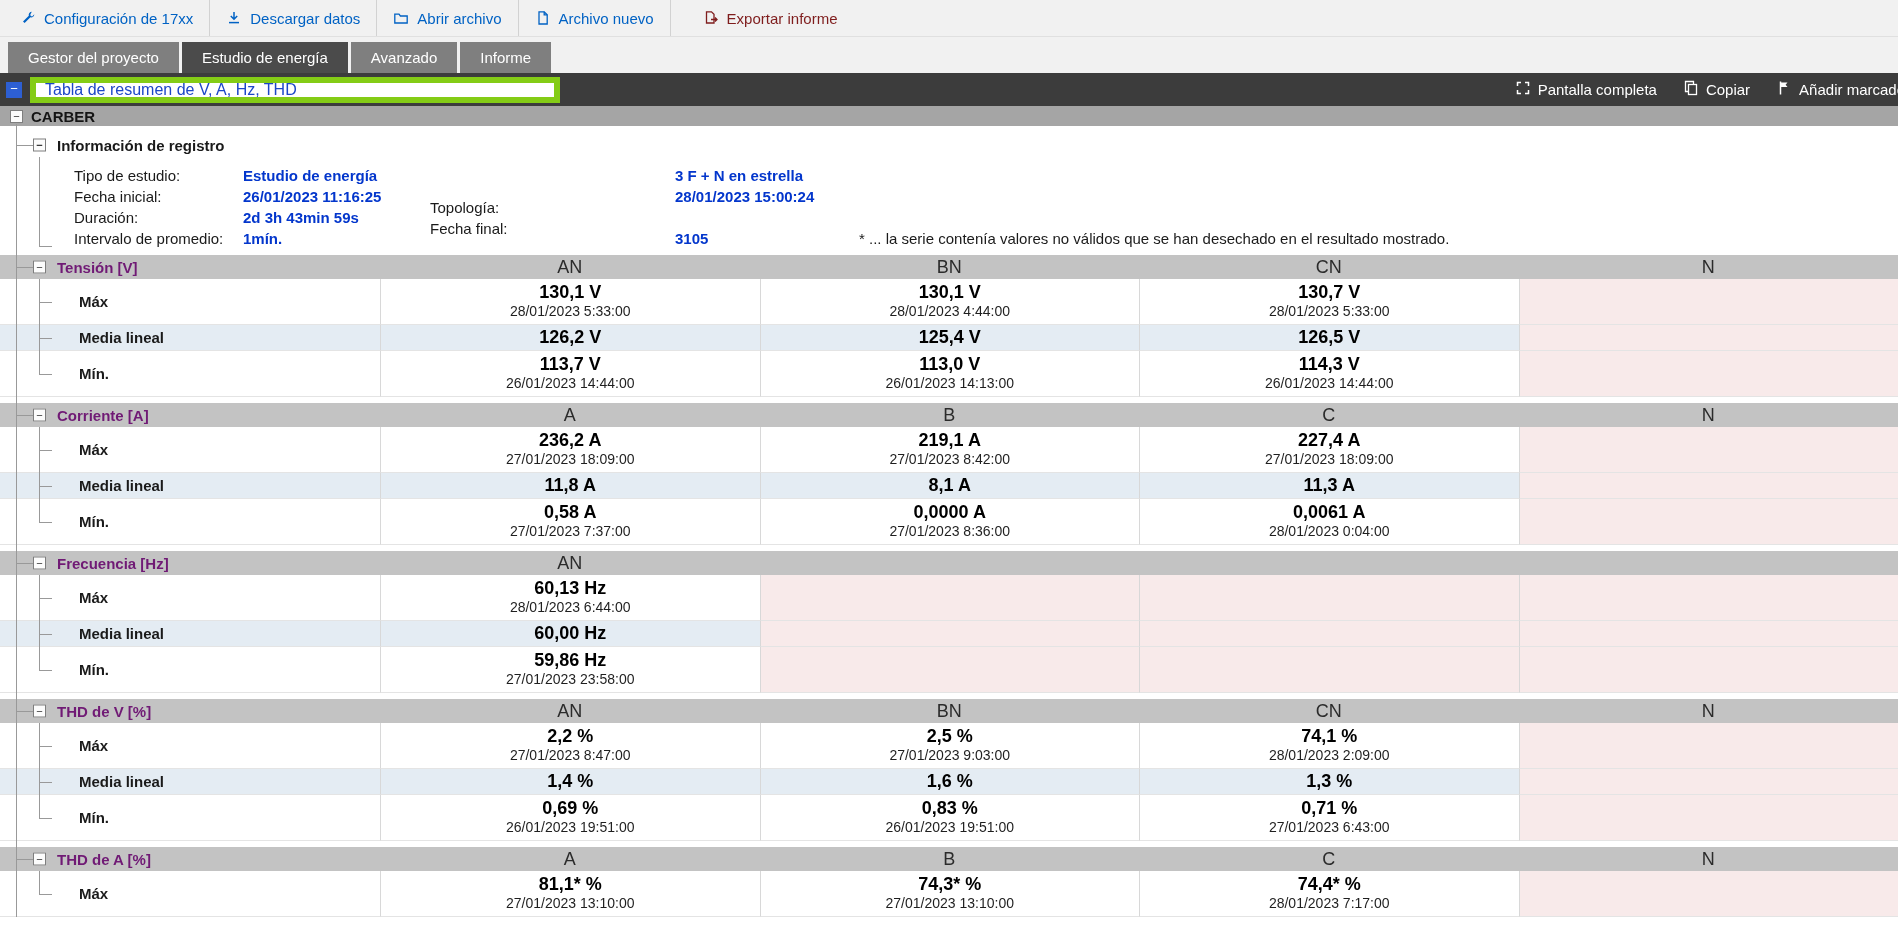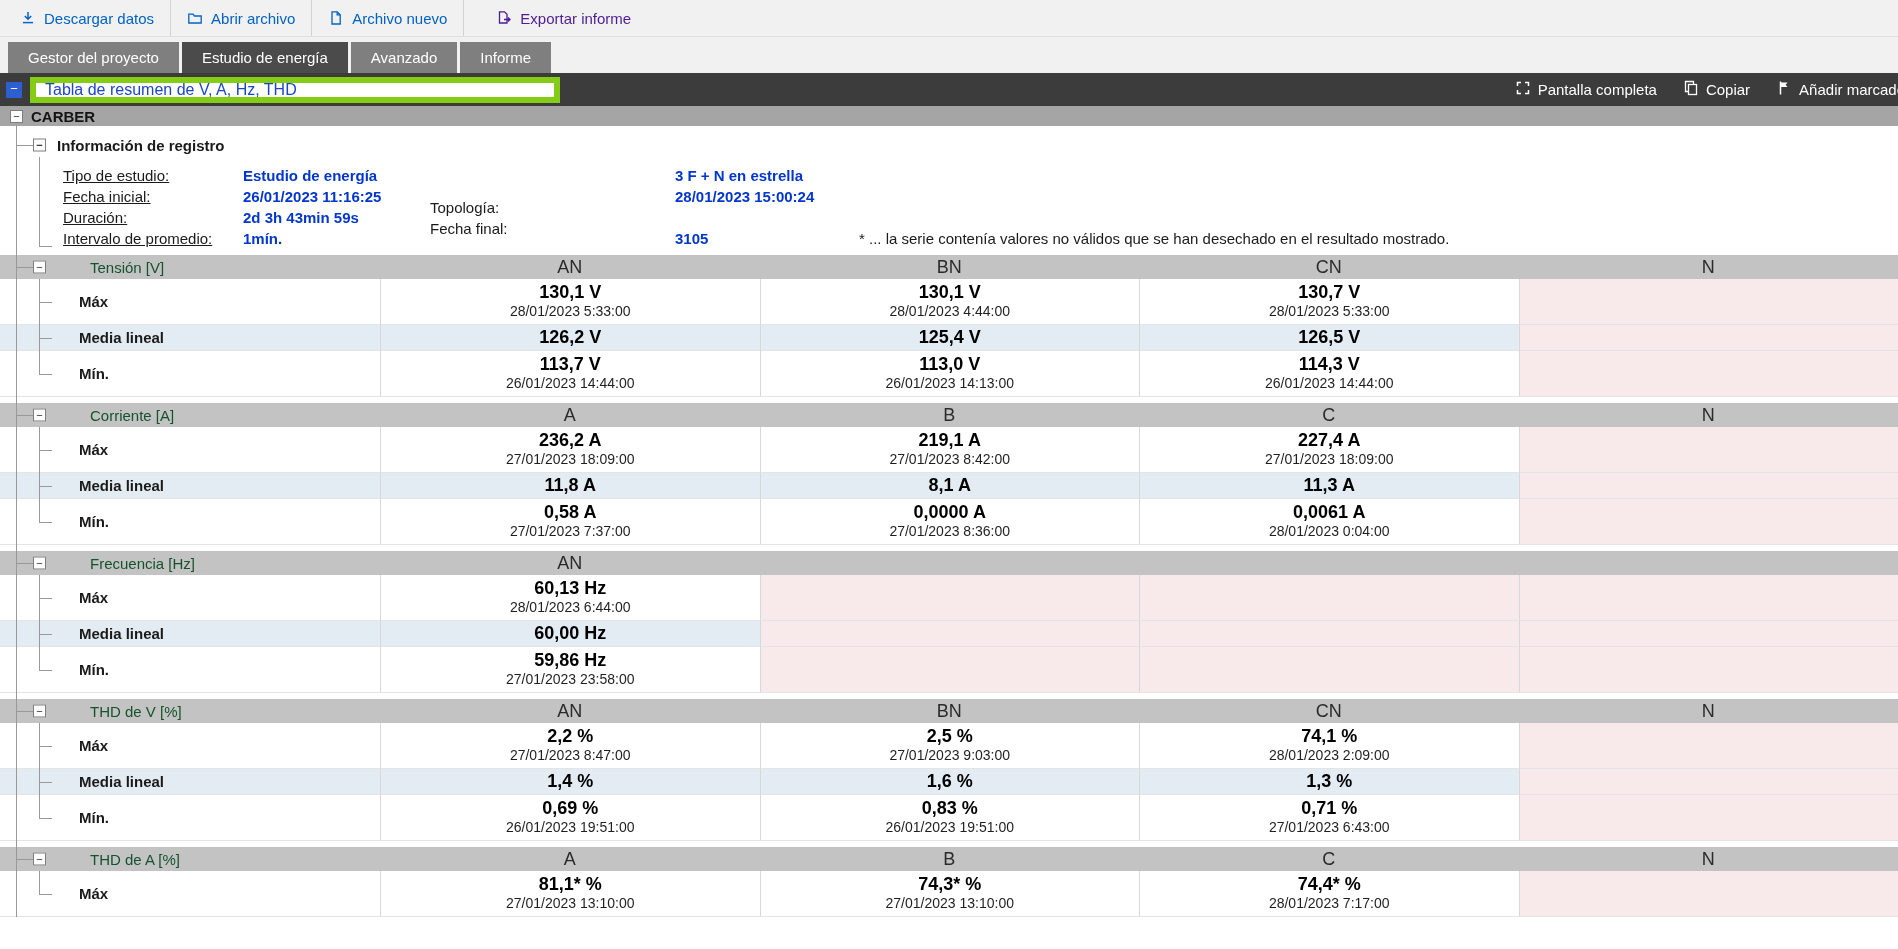--- a/index.html
+++ b/index.html
@@ -5,21 +5,21 @@
   * { box-sizing: border-box; margin: 0; padding: 0; }
   html, body { width: 1898px; height: 949px; overflow: hidden; }
   body { font-family: "Liberation Sans", sans-serif; background: #fff; color: #1a1a1a; }
 
   
   .toolbar { height: 37px; background: #f1f1f1; border-bottom: 1px solid #e0e0e0;
              display: flex; align-items: stretch; padding-left: 4px; }
   .tb-item { display: flex; align-items: center; gap: 8px; padding: 0 16px;
              color: #0062c4; font-size: 15px; cursor: pointer; }
   .tb-item + .tb-item { border-left: 1px solid #d2d2d2; }
-  .tb-item.disabled { color: #4c1d95; cursor: default; padding-left: 32px; }
+  .tb-item.disabled { color: #7f1d1d; cursor: default; padding-left: 32px; }
   .tb-icon { display: flex; align-items: center; }
 
   
   .tabs-row { height: 36px; background: #f1f1f1; display: flex; align-items: flex-end;
               gap: 3px; padding-left: 8px; }
   .tab { height: 31px; display: flex; align-items: center; padding: 0 20px;
          background: #7f7f7f; color: #fff; font-size: 15px; cursor: pointer; white-space: nowrap; }
   .tab.active { background: #4b4b4b; }
 
   
@@ -51,34 +51,34 @@
           color: #333; font-size: 11px; line-height: 10px; text-align: center; cursor: pointer; flex: 0 0 auto; }
   .abs-box { position: absolute; left: 33px; top: 50%; transform: translateY(-50%); }
 
   .info-header { position: relative; height: 24px; margin-top: 5px; display: flex; align-items: center;
                  padding-left: 57px; font-weight: 700; font-size: 15px; }
   .info-header::after { content: ''; position: absolute; left: 16px; top: 50%; width: 17px; height: 1px; background: #999; }
 
   .info-fields { position: relative; padding-top: 8px; height: 92px; font-size: 15px; }
   .info-line { position: relative; height: 21px; }
   .info-line span { position: absolute; top: 2px; white-space: nowrap; }
-  .if-l1 { left: 63px; text-decoration: underline; }  .if-v1 { left: 243px; }
+  .if-l1 { left: 74px; }  .if-v1 { left: 243px; }
   .if-l2 { left: 430px; margin-top: 32px; } .if-v2 { left: 675px; }
   .if-note { left: 859px; color: #1a1a1a; }
   .blue-val { color: #0336cc; font-weight: 700; }
   .info-tree { position: absolute; left: 39px; top: 0; width: 13px; height: 90px;
                border-left: 1px solid #999; border-bottom: 1px solid #999; }
 
   
   #sections { margin-top: 6px; }
   .section { position: relative; margin-bottom: 6px; }
   .section-header { position: relative; height: 24px; background: #c3c3c3;
                     display: grid; grid-template-columns: 380px repeat(4, 1fr); }
   .section-header::after { content: ''; position: absolute; left: 16px; top: 50%; width: 17px; height: 1px; background: #999; }
-  .sh-label { display: flex; align-items: center; padding-left: 90px; font-weight: 400; font-size: 15px; color: #14532d; }
+  .sh-label { display: flex; align-items: center; padding-left: 57px; font-weight: 700; font-size: 15px; color: #701a75; }
   .sh-col { display: flex; align-items: center; justify-content: center; font-size: 18px; color: #2b2b2b; }
 
   .trow { display: grid; grid-template-columns: 380px repeat(4, 1fr); }
   .trow.minmax { height: 46px; background: #fff; }
   .trow.avg { height: 26px; background: #e4ecf3; }
   .label-cell { position: relative; display: flex; align-items: center; padding-left: 79px;
                 font-weight: 700; font-size: 15px; border-bottom: 1px solid #e4e4e4; }
   .label-cell::before { content: ''; position: absolute; left: 39px; top: 50%; width: 13px; height: 1px; background: #999; }
   .cell { display: flex; flex-direction: column; justify-content: center; align-items: center;
           text-align: center; border-left: 1px solid #d8d8d8; border-bottom: 1px solid #e4e4e4; overflow: hidden; }
@@ -86,20 +86,28 @@
   .value { font-weight: 700; font-size: 18px; color: #000; line-height: 19px; }
   .time { font-size: 14px; color: #1f1f1f; line-height: 18px; }
   .sec-tree { position: absolute; left: 39px; top: 24px; bottom: 23px; width: 1px; background: #999; }
   .tree-main { position: absolute; left: 16px; top: 18px; bottom: 0; width: 1px; background: #999; }
 </style>
 </head>
 <body>
 
 <div class="app">
   <div class="toolbar">
+      <div class="tb-item">
+        <span class="tb-icon">
+          <svg width="16" height="16" viewBox="0 0 16 16">
+            <path d="M11.8 1.8a3.1 3.1 0 0 0-3 3.9L3 11.5l1.6 1.6 5.8-5.8a3.1 3.1 0 0 0 3.9-3l-2.1 2.1-1.5-.4-.4-1.5z" fill="currentColor"></path>
+          </svg>
+        </span>
+        <span class="tb-label">Configuración de 17xx</span>
+      </div>
       <div class="tb-item">
         <span class="tb-icon">
           <svg width="16" height="16" viewBox="0 0 16 16">
             <path d="M8 2v7M4.8 6 8 9.2 11.2 6" fill="none" stroke="currentColor" stroke-width="1.5"></path>
             <path d="M3 12.6h10" fill="none" stroke="currentColor" stroke-width="1.5"></path>
           </svg>
         </span>
         <span class="tb-label">Descargar datos</span>
       </div>
       <div class="tb-item">

